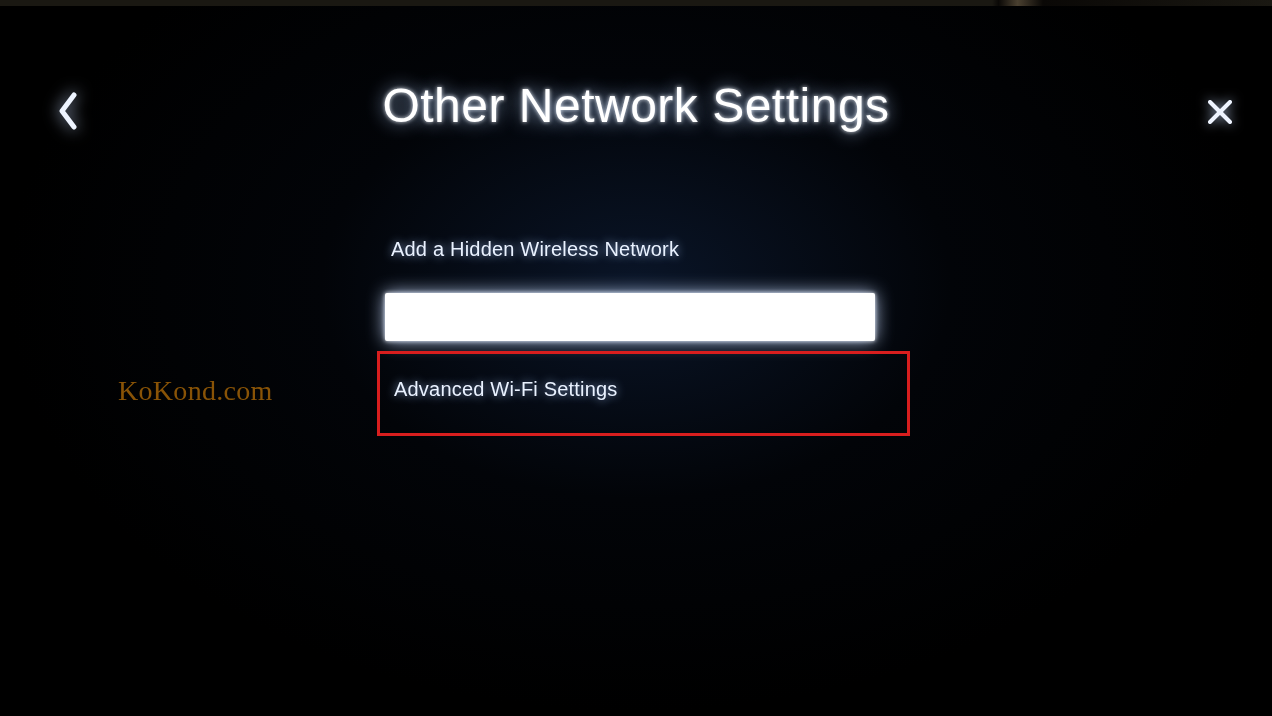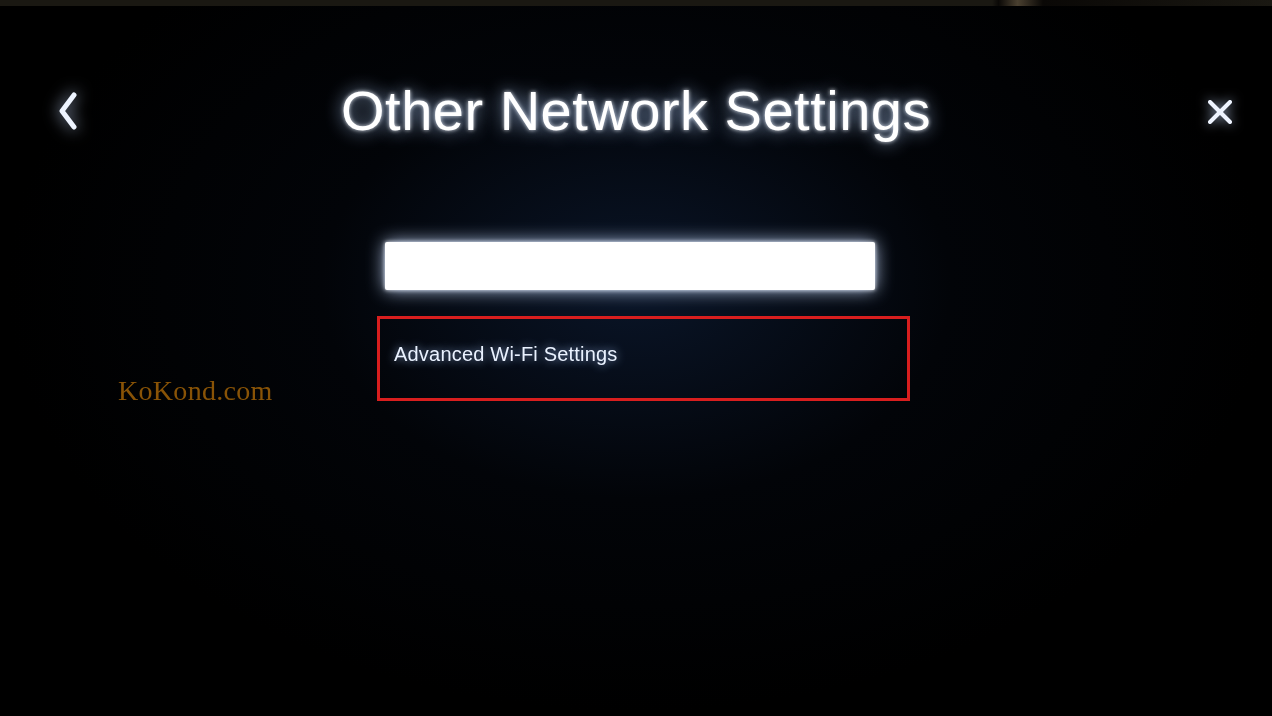--- a/index.html
+++ b/index.html
@@ -45,21 +45,21 @@
     justify-content: center;
   }
   .close-btn svg {
     width: 28px;
     height: 28px;
     filter: drop-shadow(0 0 6px rgba(200,220,255,0.8));
   }
   .title {
     text-align: center;
     color: #ffffff;
-    font-size: 56px;
+    font-size: 48px;
     font-weight: 500;
     letter-spacing: 0.5px;
     text-shadow: 0 0 18px rgba(180,210,255,0.9), 0 0 4px rgba(255,255,255,0.9);
   }
   .menu {
     position: absolute;
     left: 385px;
     top: 224px;
     width: 490px;
   }
@@ -77,21 +77,21 @@
   }
   .selected-bar {
     margin-top: 18px;
     background: #ffffff;
     height: 48px;
     width: 490px;
     border-radius: 2px;
     box-shadow: 0 0 18px rgba(200,220,255,0.9), 0 0 4px rgba(255,255,255,1);
   }
   .highlight-box {
-    margin-top: 26px;
+    margin-top: 10px;
     border: 3px solid #d81e1e;
     width: 533px;
     margin-left: -8px;
     padding: 6px 8px 26px 8px;
   }
   .highlight-box .menu-item {
     padding-top: 18px;
     padding-bottom: 6px;
   }
   .watermark {
@@ -131,19 +131,20 @@
     <span>
       <svg viewBox="0 0 28 28" fill="none" stroke="#eef4ff" stroke-width="4" stroke-linecap="round">
         <line x1="4" y1="4" x2="24" y2="24"></line>
         <line x1="24" y1="4" x2="4" y2="24"></line>
       </svg>
     </span>
   </div>
 </div>
 
 <div class="menu">
+  <div class="menu-item">Add a Hidden Wireless Network</div>
   <div class="selected-bar"></div>
   <div class="highlight-box">
     <div class="menu-item">Advanced Wi-Fi Settings</div>
   </div>
 </div>
 
 <div class="watermark">KoKond.com</div>
 
 </body></html>

